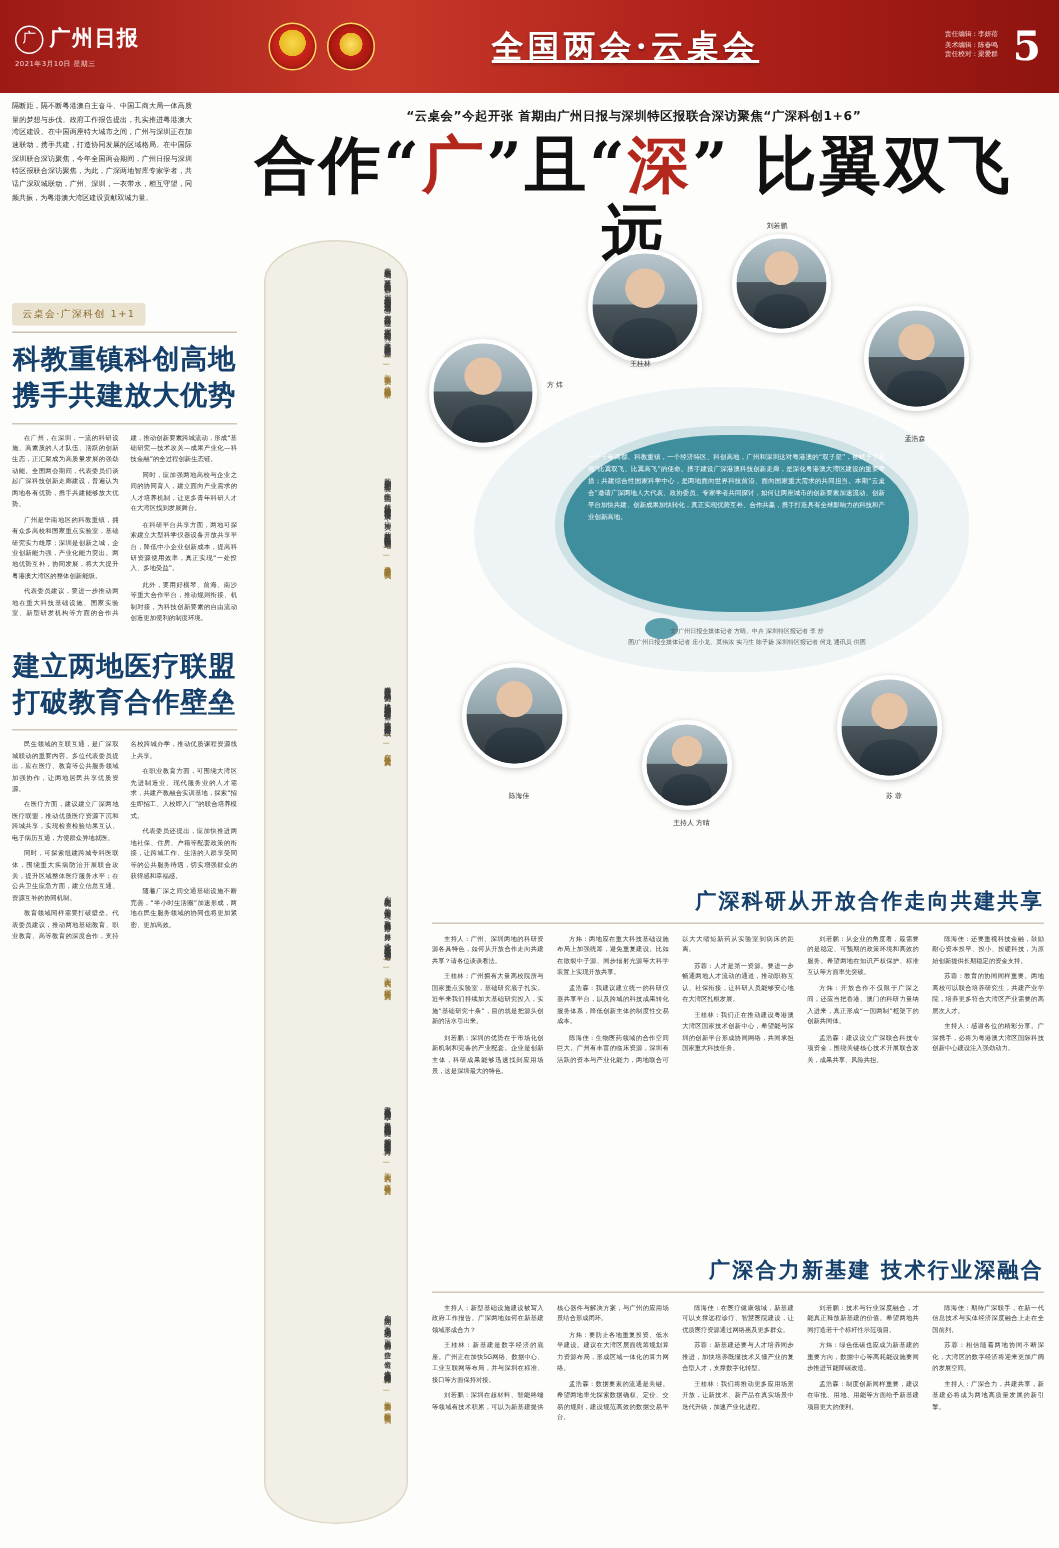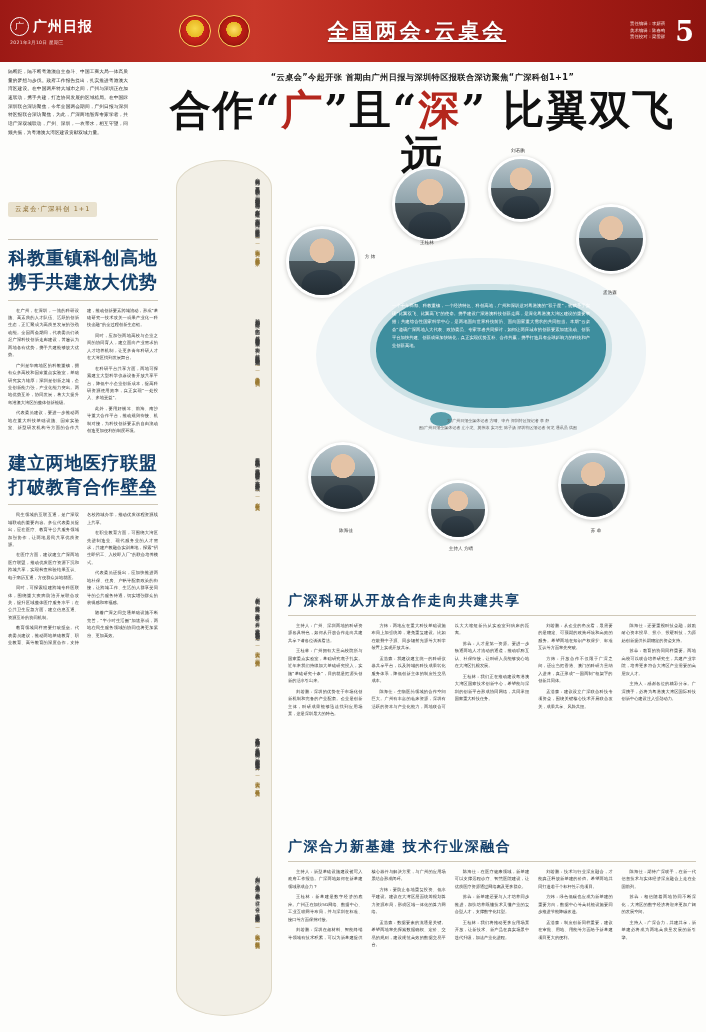--- a/index.html
+++ b/index.html
@@ -71,21 +71,21 @@
     font-size:41px;font-weight:bold;color:#111;letter-spacing:2px;
     line-height:1.1;
   }
   .main-title .red{color:#b4271d;}
 
   
   .left-col{position:absolute;left:8px;top:196px;width:150px;}
   .section-tag{
     display:inline-block;background:#e9e2cf;color:#8a6a2e;
     font-size:6.5px;padding:3px 7px;border-radius:2px;letter-spacing:1px;
-    margin-bottom:18px;
+    margin-bottom:0;
   }
   .hr-thin{border-top:1px solid #c9c2b4;margin:4px 0 6px;}
   .sub-head{
     font-family:"DejaVu Serif","Liberation Serif",serif;
     font-size:18px;font-weight:bold;color:#14406b;line-height:1.35;
     text-align:center;margin:6px 0 5px;letter-spacing:.6px;
   }
   .body-text{
     font-size:4.25px;line-height:1.75;color:#333;text-align:justify;
     column-count:2;column-gap:8px;
@@ -148,21 +148,21 @@
     border-radius:46% 46% 12% 12%;
   }
   .pname{
     position:absolute;font-size:4.6px;color:#333;text-align:center;width:60px;
   }
 
   
   .art-block{position:absolute;}
   .art-head{
     font-family:"DejaVu Serif","Liberation Serif",serif;
-    font-size:14px;font-weight:bold;color:#14406b;text-align:left;
+    font-size:14px;font-weight:bold;color:#14406b;text-align:right;
     letter-spacing:1.5px;margin-bottom:5px;
   }
   .rule{border-top:1px solid #cfc8b8;margin:2px 0 6px;}
   .cols5{column-count:5;column-gap:9px;font-size:4.2px;line-height:1.78;color:#333;text-align:justify;}
   .cols5 p{margin:0 0 3px;text-indent:8px;}
 </style>
 </head>
 <body>
 
 <div class="page">
@@ -185,21 +185,21 @@
     <div class="mh-right">
       <div class="mh-credits" style="white-space:pre-line">责任编辑：李妍蓓
 美术编辑：陈春鸣
 责任校对：梁爱群</div>
       <div class="mh-pageno">5</div>
     </div>
   </div>
 
   <div class="headline-zone">
     <div class="lead-col">隔断距，隔不断粤港澳自主奋斗、中国工商大局一体高质量的梦想与步伐。政府工作报告提出，扎实推进粤港澳大湾区建设。在中国两座特大城市之间，广州与深圳正在加速联动，携手共建，打造协同发展的区域格局。在中国际深圳联合深访聚焦，今年全国两会期间，广州日报与深圳特区报联合深访聚焦，为此，广深两地智库专家学者，共话广深双城联动，广州、深圳，一衣带水，相互守望，同频共振，为粤港澳大湾区建设贡献双城力量。</div>
-    <div class="kicker">“云桌会”今起开张 首期由广州日报与深圳特区报联合深访聚焦“广深科创1+1”</div>
+    <div class="kicker">“云桌会”今起开张 首期由广州日报与深圳特区报联合深访聚焦“广深科创1+6”</div>
     <div class="main-title">
       <span>合作“</span><span class="red">广</span><span>”且“</span><span class="red">深</span><span>” 比翼双飞远</span>
     </div>
   </div>
 
   <div class="left-col">
     <span class="section-tag">云桌会·广深科创 1+1</span>
     <div class="hr-thin"></div>
 
     <div class="sub-head" style="white-space:pre-line">科教重镇科创高地

